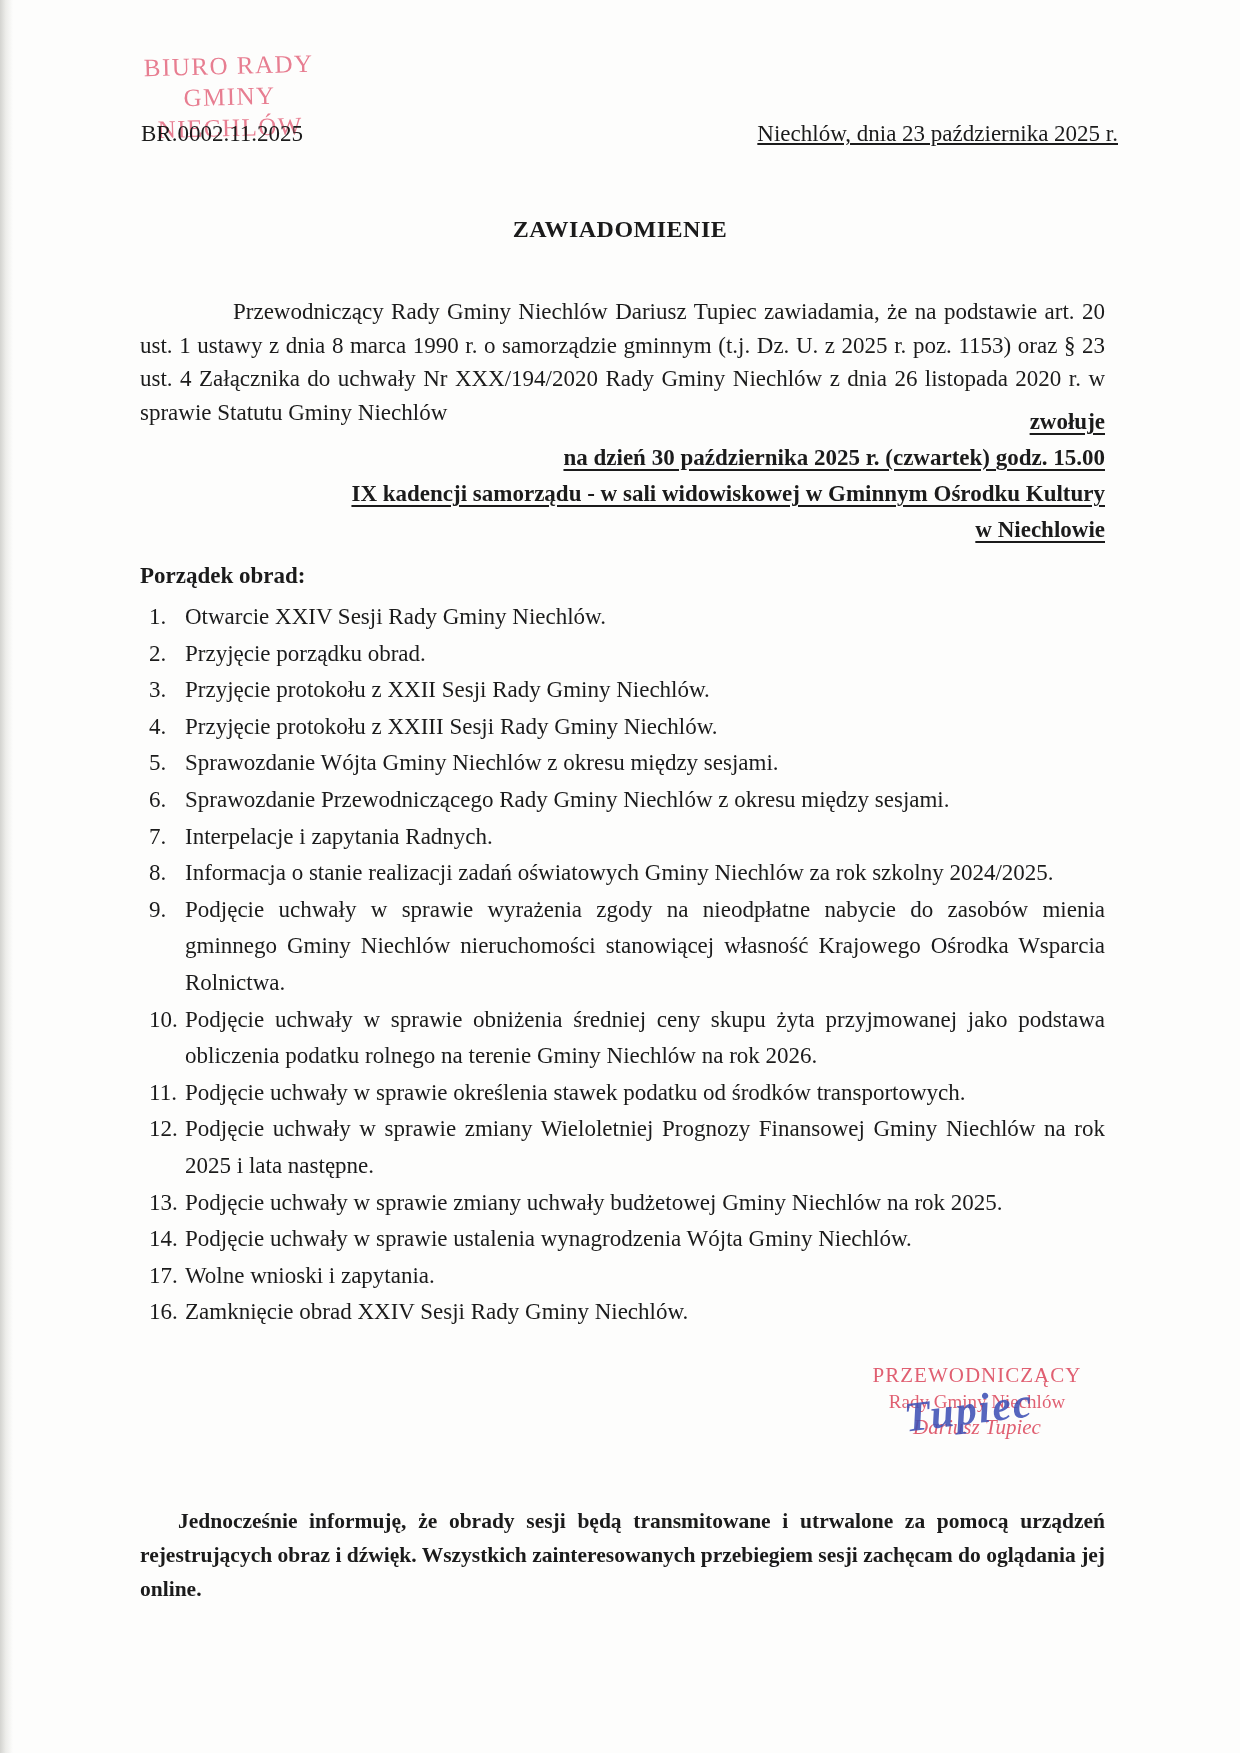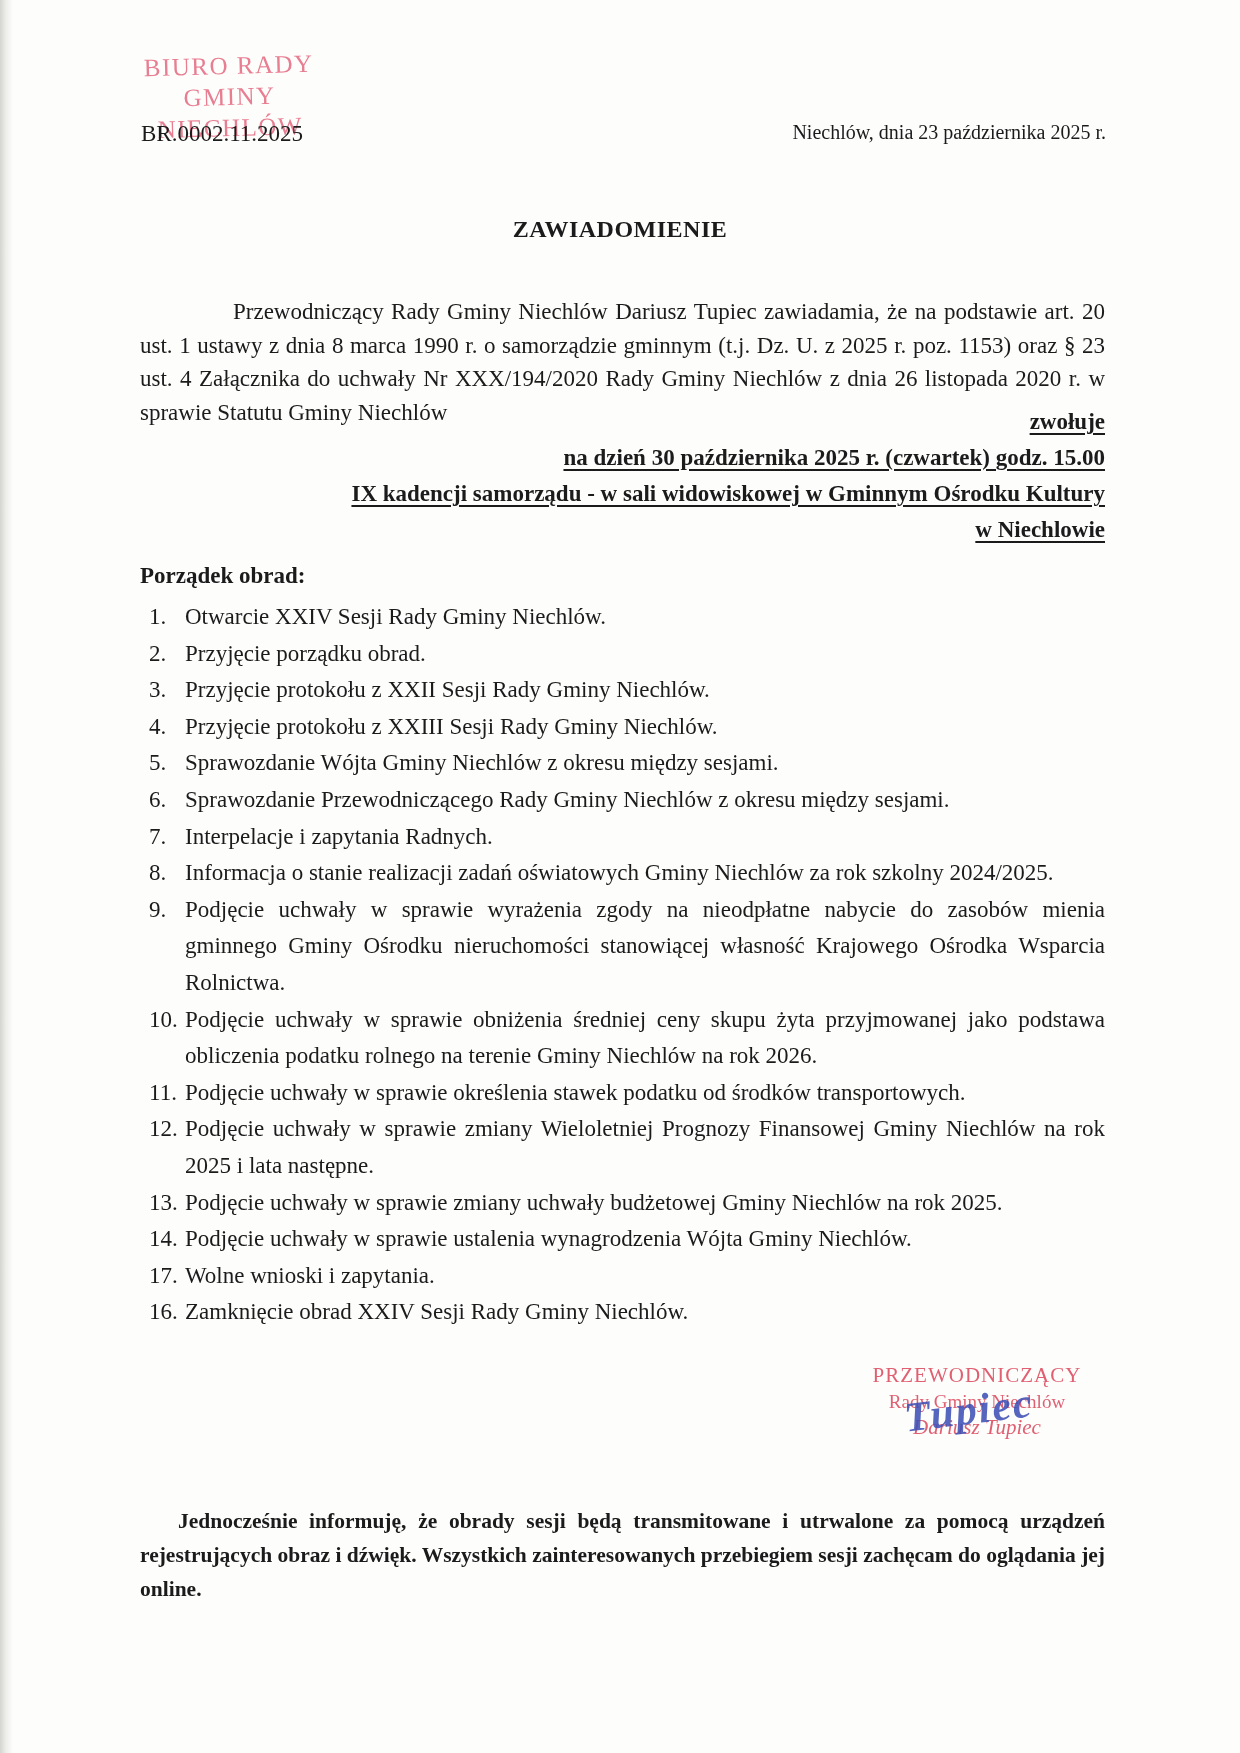--- a/index.html
+++ b/index.html
@@ -37,22 +37,23 @@
     opacity: 0.85;
     text-shadow: 0 0 1px rgba(255,255,255,.6);
   }
   .ref-number {
     position: absolute;
     left: 141px; top: 121px;
     font-size: 23px;
   }
   .doc-date {
     position: absolute;
-    right: 134px; top: 121px;
-    font-size: 20px;
+    right: 122px; top: 121px;
+    font-size: 23px;
+    text-decoration: underline;
   }
   .doc-title {
     position: absolute;
     top: 216px; left: 0;
     width: 100%;
     text-align: center;
     font-weight: bold;
     font-size: 24px;
     letter-spacing: 0.5px;
   }
@@ -194,21 +195,21 @@
     <div class="agenda-item">
       <span class="num">7.</span>
       <span class="txt">Interpelacje i zapytania Radnych.</span>
     </div>
     <div class="agenda-item">
       <span class="num">8.</span>
       <span class="txt">Informacja o stanie realizacji zadań oświatowych Gminy Niechlów za rok szkolny 2024/2025.</span>
     </div>
     <div class="agenda-item">
       <span class="num">9.</span>
-      <span class="txt">Podjęcie uchwały w sprawie wyrażenia zgody na nieodpłatne nabycie do zasobów mienia gminnego Gminy Ośrodku nieruchomości stanowiącej własność Krajowego Ośrodka Wsparcia Rolnictwa.</span>
+      <span class="txt">Podjęcie uchwały w sprawie wyrażenia zgody na nieodpłatne nabycie do zasobów mienia gminnego Gminy Niechlów nieruchomości stanowiącej własność Krajowego Ośrodka Wsparcia Rolnictwa.</span>
     </div>
     <div class="agenda-item">
       <span class="num">10.</span>
       <span class="txt">Podjęcie uchwały w sprawie obniżenia średniej ceny skupu żyta przyjmowanej jako podstawa obliczenia podatku rolnego na terenie Gminy Niechlów na rok 2026.</span>
     </div>
     <div class="agenda-item">
       <span class="num">11.</span>
       <span class="txt">Podjęcie uchwały w sprawie określenia stawek podatku od środków transportowych.</span>
     </div>
     <div class="agenda-item">

